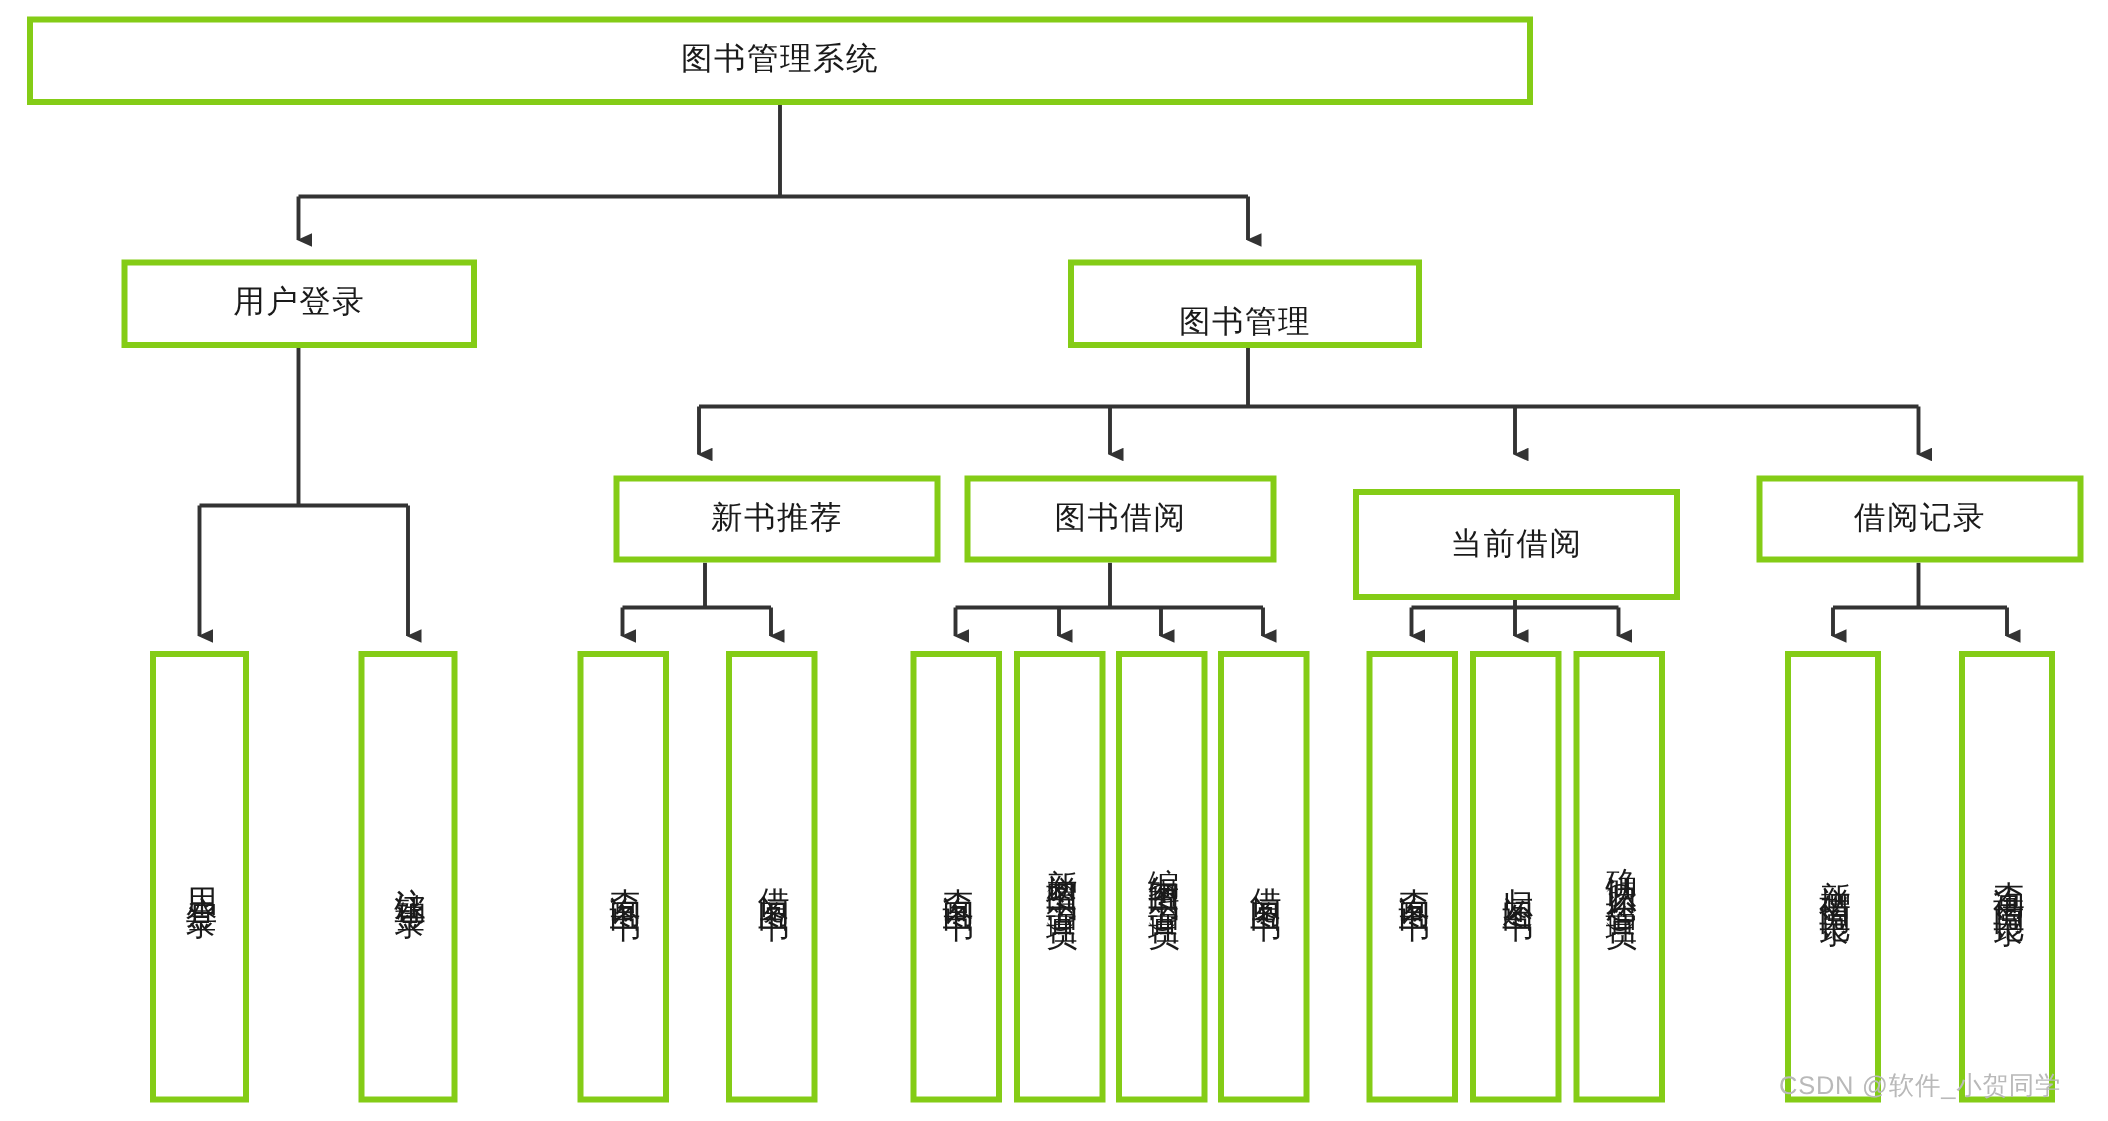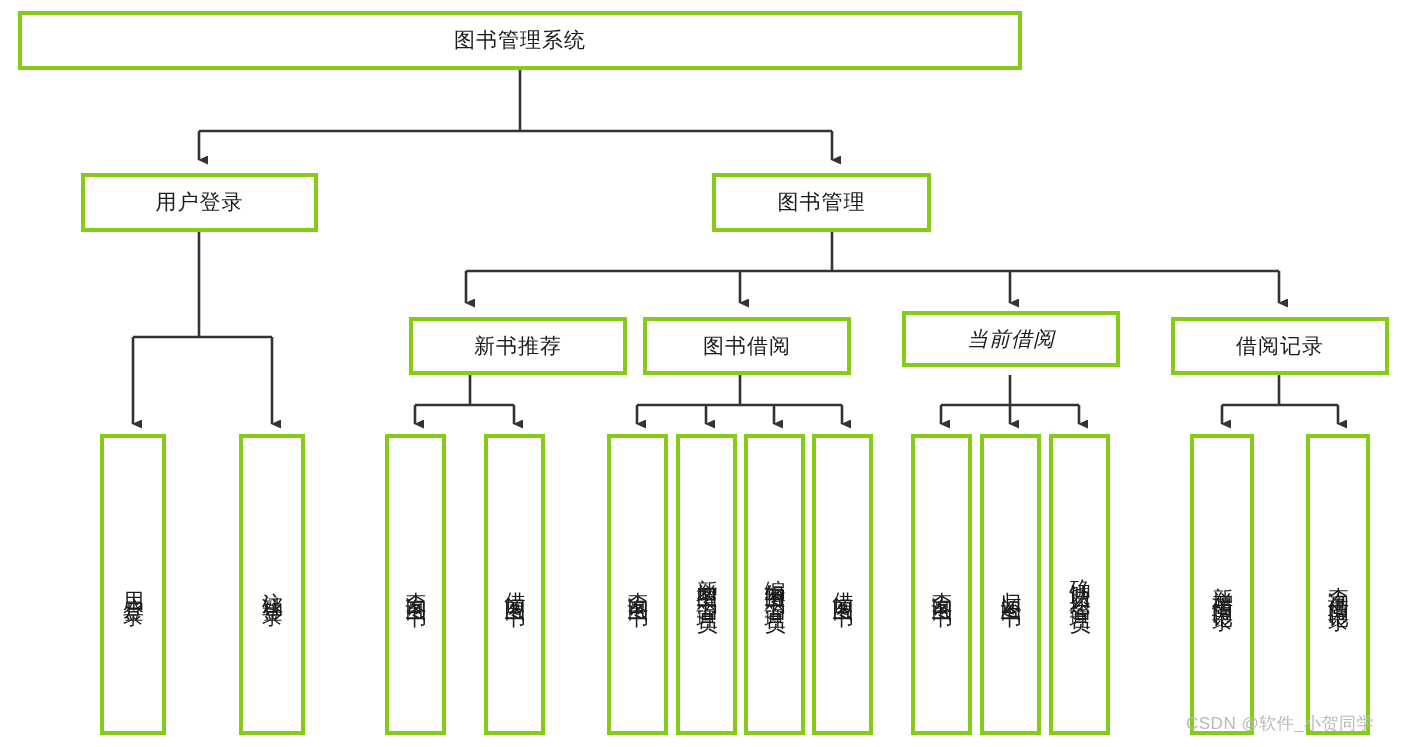--- a/index.html
+++ b/index.html
@@ -116,33 +116,33 @@
   </svg>
 
   <div class="node horiz" style="left:18px; top:11px; width:1004px; height:59px;">
     <span>图书管理系统</span>
   </div>
 
   <div class="node horiz" style="left:81px; top:173px; width:237px; height:59px;">
     <span>用户登录</span>
   </div>
 
-  <div class="node horiz" style="left:712px; top:173px; width:219px; height:59px;">
+  <div class="node horiz" style="left:712px; top:173px; width:236px; height:59px;align-items:flex-end;">
     <span>图书管理</span>
   </div>
 
   <div class="node horiz" style="left:361px; top:317px; width:218px; height:58px;margin-left:48px;">
     <span>新书推荐</span>
   </div>
 
   <div class="node horiz" style="left:632px; top:317px; width:208px; height:58px;margin-left:11px;">
     <span>图书借阅</span>
   </div>
 
-  <div class="node horiz" style="left:902px; top:311px; width:218px; height:56px;font-style:italic;">
+  <div class="node horiz" style="left:902px; top:326px; width:218px; height:74px;">
     <span>当前借阅</span>
   </div>
 
   <div class="node horiz" style="left:1171px; top:317px; width:218px; height:58px;">
     <span>借阅记录</span>
   </div>
 
   <div class="node vert" style="left:100px; top:434px; width:66px; height:301px;">
     <span class="vtext">用户登录</span>
   </div>

